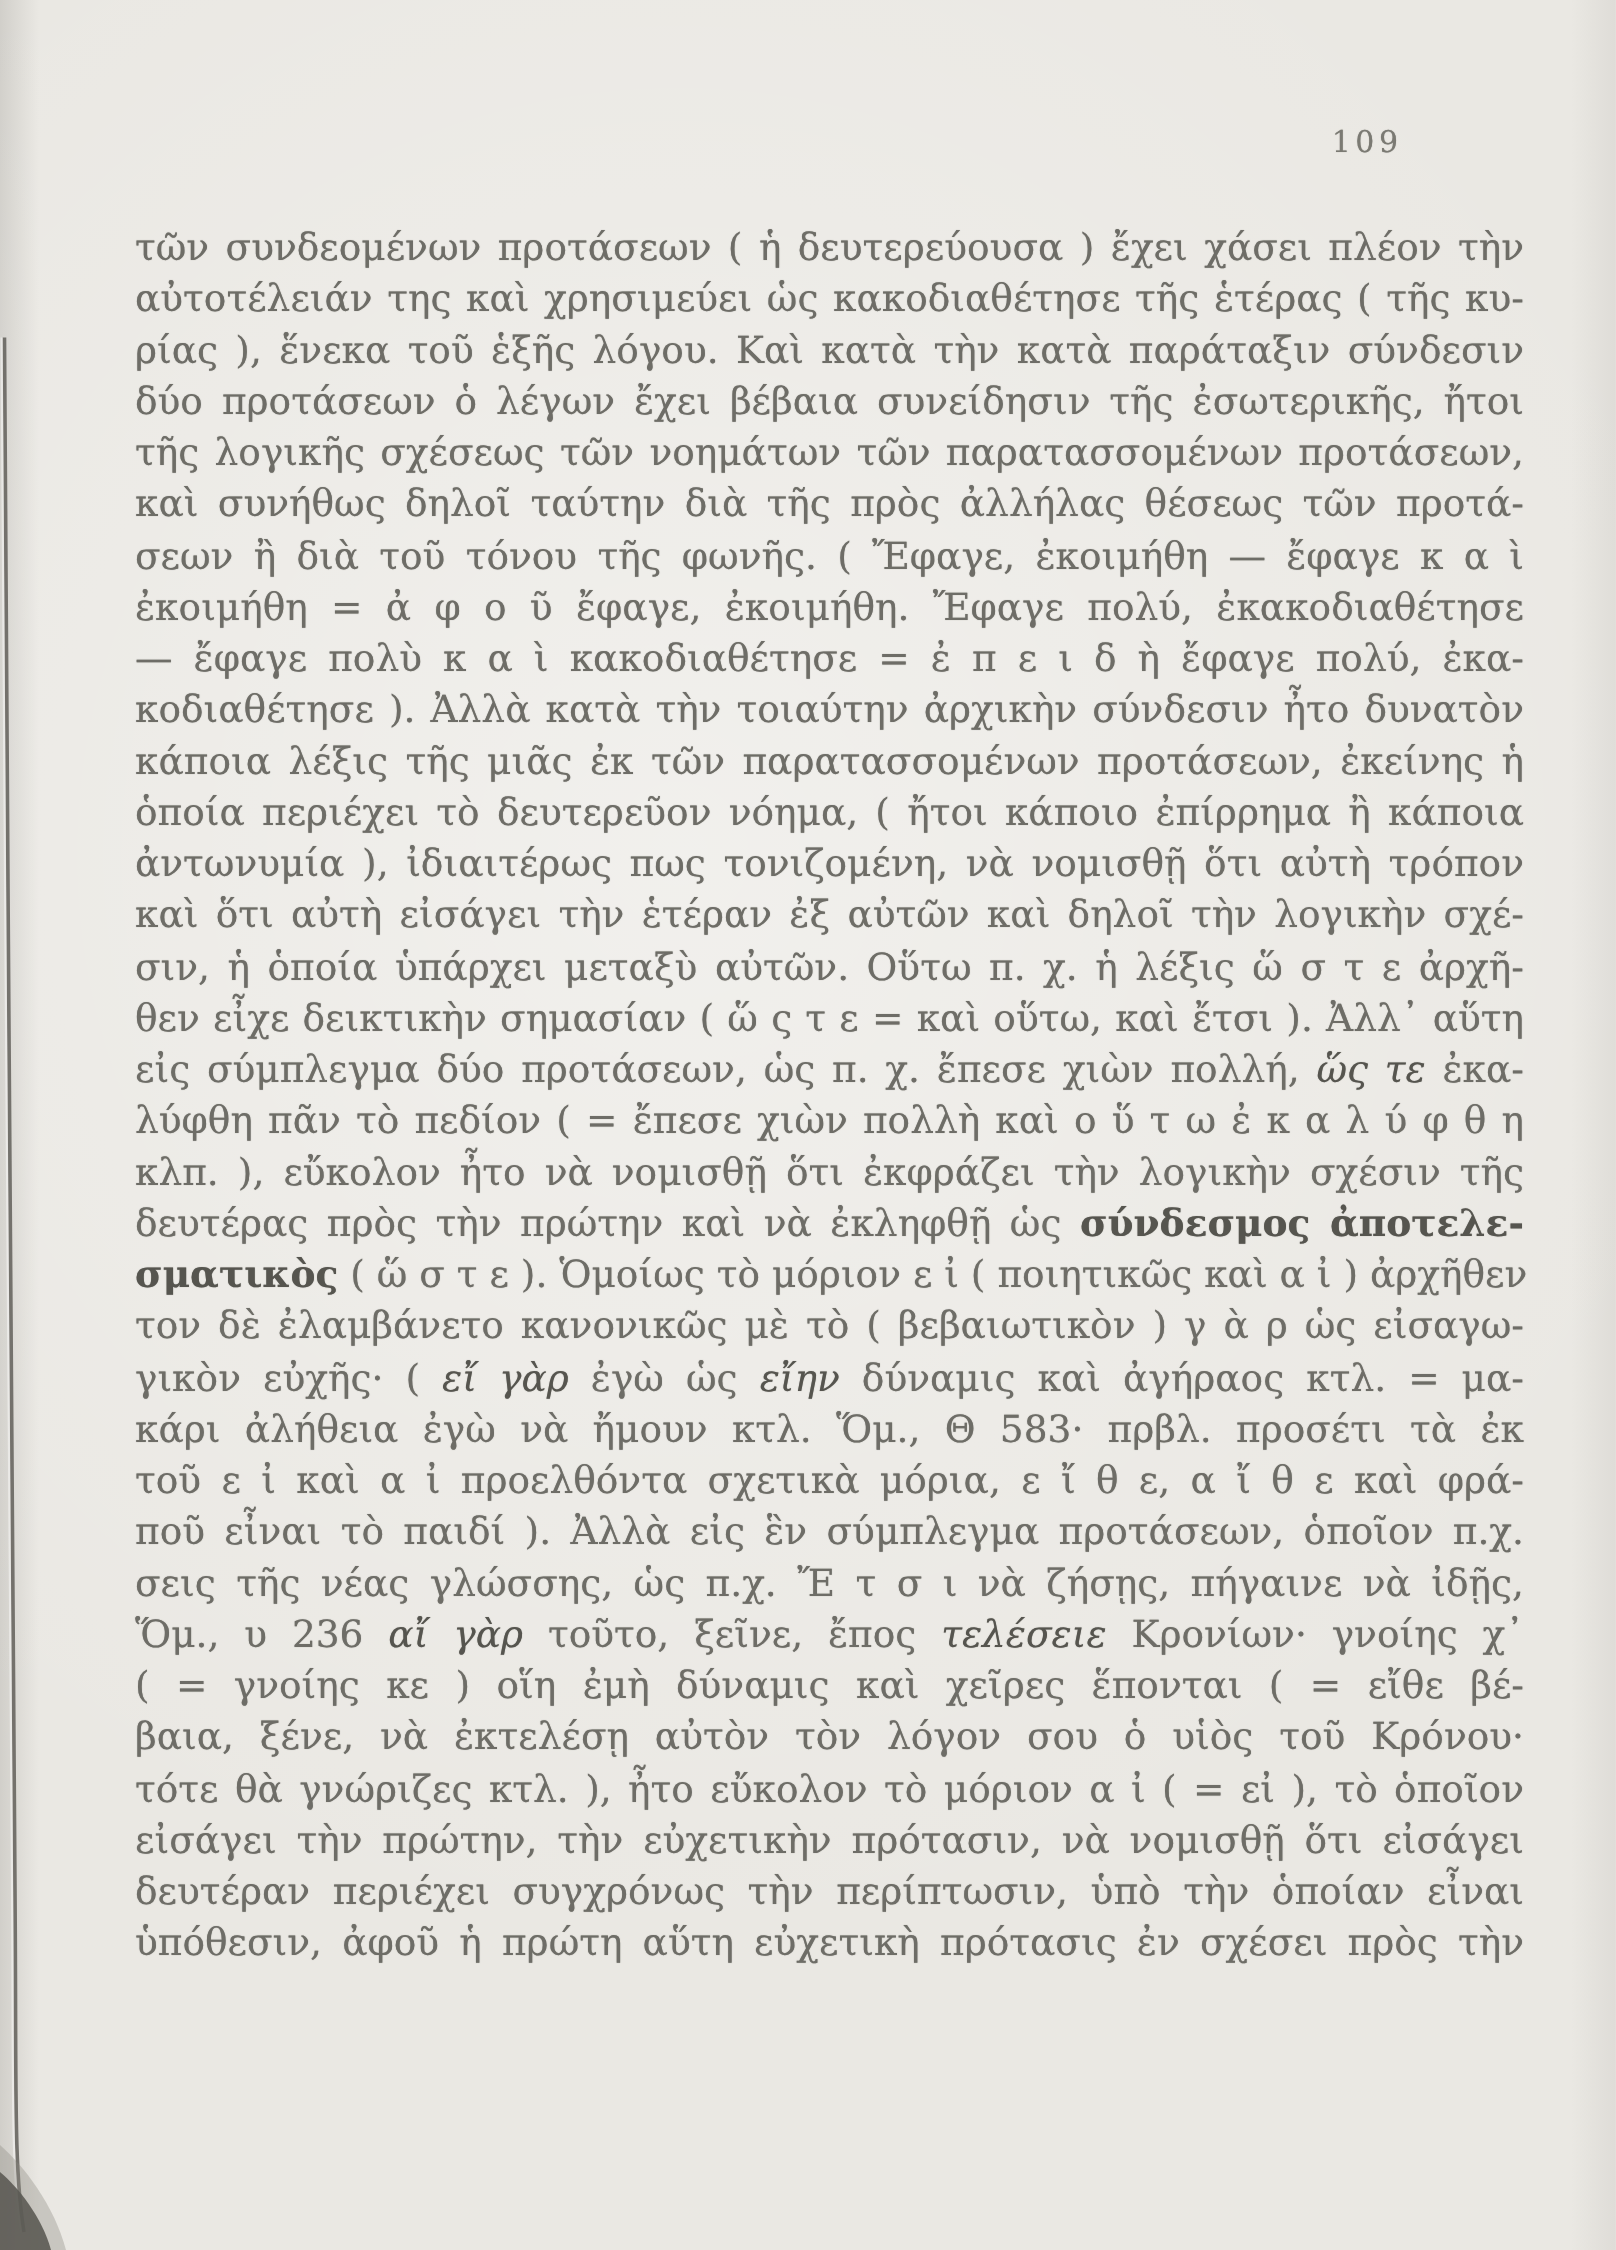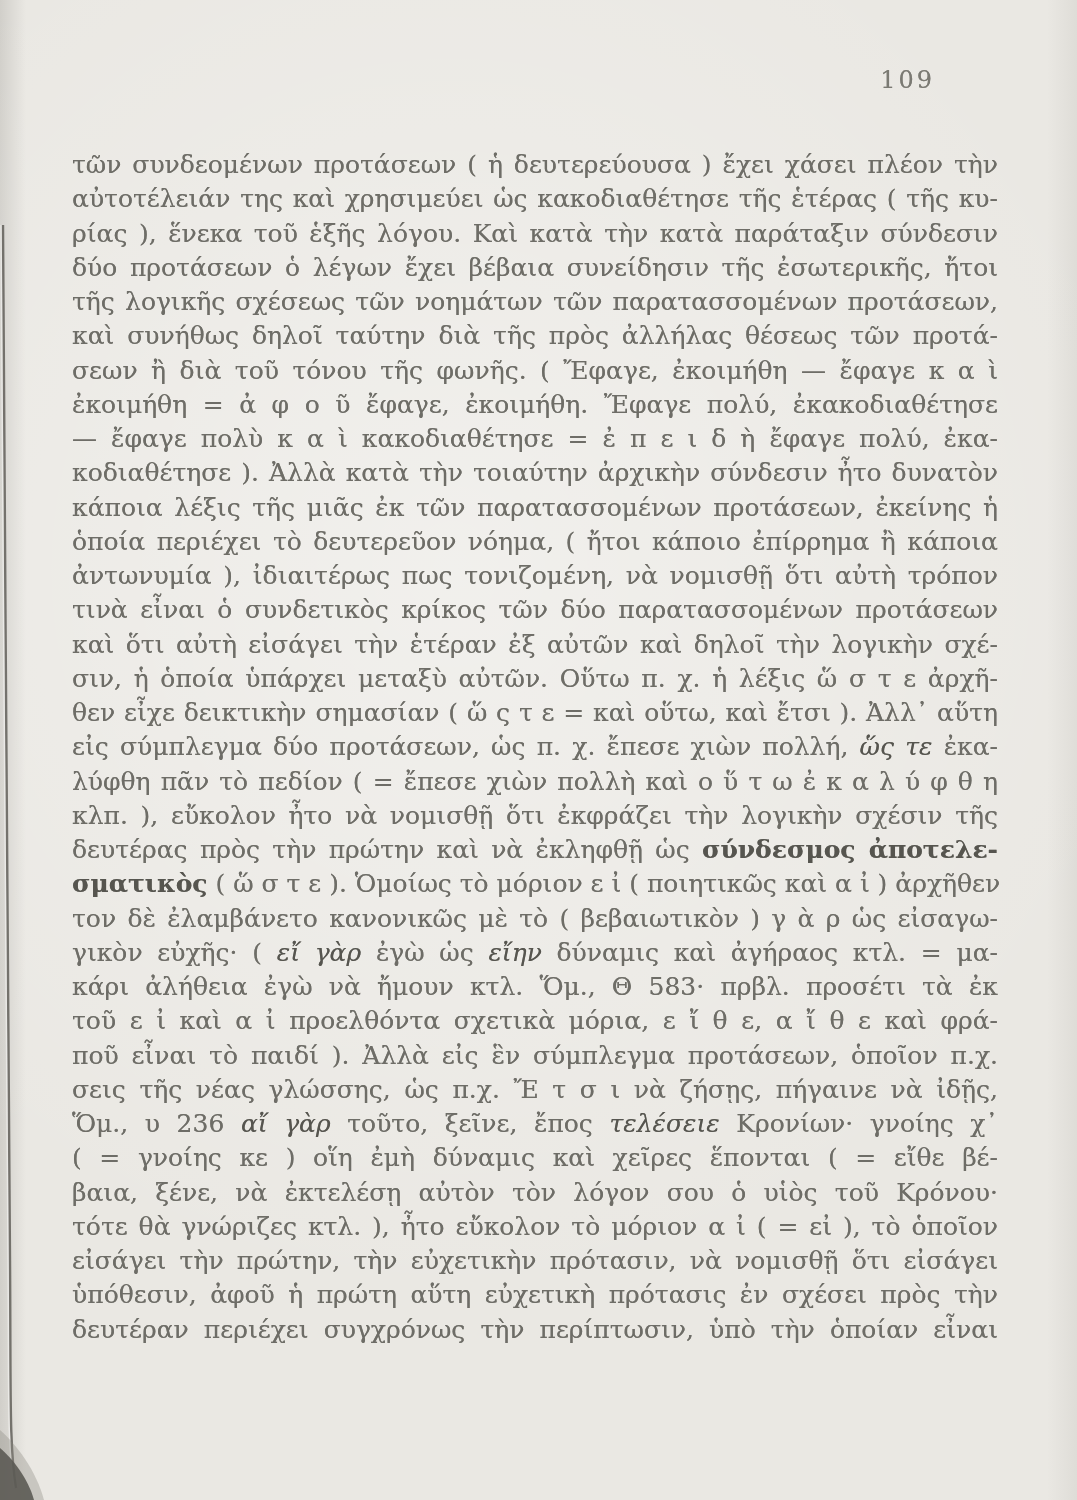--- a/index.html
+++ b/index.html
@@ -12,26 +12,26 @@
     position:relative;width:1077px;height:1500px;overflow:hidden;
     background:
       radial-gradient(ellipse 120% 90% at 42% 38%, rgba(255,255,255,0.35) 0%, rgba(255,255,255,0.0) 55%),
       linear-gradient(to right, rgba(120,118,112,0.22) 0px, rgba(120,118,112,0.0) 26px),
       linear-gradient(to left, rgba(120,118,112,0.10) 0px, rgba(120,118,112,0.0) 30px),
       var(--paper,#eae8e3);
     color:var(--ink,#6e6d67);
   }
   .edge-svg{position:absolute;left:0;top:0;pointer-events:none;}
   .pageno{
-    position:absolute;top:66px;right:142px;
-    font-size:24px;letter-spacing:3px;color:var(--ink_light,#7b7a73);
+    position:absolute;top:82px;right:142px;
+    font-size:20px;letter-spacing:3px;color:var(--ink_light,#7b7a73);
     text-shadow:0 0 0.6px rgba(123,122,115,0.7);
   }
   .textblock{
-    position:absolute;left:72px;top:148px;width:926px;
+    position:absolute;left:90px;top:148px;width:926px;
   }
   .line{
     font-size:25px;line-height:34.25px;height:34.25px;
     text-align:justify;text-align-last:justify;
     white-space:nowrap;
     text-shadow:0 0 0.6px rgba(110,109,103,0.75);
   }
   .r-n{}
   .r-i{}
   .r-b{font-weight:bold;color:var(--ink_bold,#5a5953);}
@@ -58,36 +58,35 @@
       <div class="line"><span class="r-n">δύο προτάσεων ὁ λέγων ἔχει βέβαια συνείδησιν τῆς ἐσωτερικῆς, ἤτοι</span></div>
       <div class="line"><span class="r-n">τῆς λογικῆς σχέσεως τῶν νοημάτων τῶν παρατασσομένων προτάσεων,</span></div>
       <div class="line"><span class="r-n">καὶ συνήθως δηλοῖ ταύτην διὰ τῆς πρὸς ἀλλήλας θέσεως τῶν προτά-</span></div>
       <div class="line"><span class="r-n">σεων ἢ διὰ τοῦ τόνου τῆς φωνῆς. ( Ἔφαγε, ἐκοιμήθη — ἔφαγε κ α ὶ</span></div>
       <div class="line"><span class="r-n">ἐκοιμήθη = ἀ φ ο ῦ ἔφαγε, ἐκοιμήθη. Ἔφαγε πολύ, ἐκακοδιαθέτησε</span></div>
       <div class="line"><span class="r-n">— ἔφαγε πολὺ κ α ὶ κακοδιαθέτησε = ἐ π ε ι δ ὴ ἔφαγε πολύ, ἐκα-</span></div>
       <div class="line"><span class="r-n">κοδιαθέτησε ). Ἀλλὰ κατὰ τὴν τοιαύτην ἀρχικὴν σύνδεσιν ἦτο δυνατὸν</span></div>
       <div class="line"><span class="r-n">κάποια λέξις τῆς μιᾶς ἐκ τῶν παρατασσομένων προτάσεων, ἐκείνης ἡ</span></div>
       <div class="line"><span class="r-n">ὁποία περιέχει τὸ δευτερεῦον νόημα, ( ἤτοι κάποιο ἐπίρρημα ἢ κάποια</span></div>
       <div class="line"><span class="r-n">ἀντωνυμία ), ἰδιαιτέρως πως τονιζομένη, νὰ νομισθῇ ὅτι αὐτὴ τρόπον</span></div>
-      <div class="line"><span class="r-n">τινὰ εἶναι ὁ συνδετικὸς κρίκος τῶν δύο παρατασσομένων προτάσεων</span></div>
       <div class="line"><span class="r-n">καὶ ὅτι αὐτὴ εἰσάγει τὴν ἑτέραν ἐξ αὐτῶν καὶ δηλοῖ τὴν λογικὴν σχέ-</span></div>
       <div class="line"><span class="r-n">σιν, ἡ ὁποία ὑπάρχει μεταξὺ αὐτῶν. Οὕτω π. χ. ἡ λέξις ὥ σ τ ε ἀρχῆ-</span></div>
       <div class="line"><span class="r-n">θεν εἶχε δεικτικὴν σημασίαν ( ὥ ς τ ε = καὶ οὕτω, καὶ ἔτσι ). Ἀλλ᾽ αὕτη</span></div>
       <div class="line"><span class="r-n">εἰς σύμπλεγμα δύο προτάσεων, ὡς π. χ. </span><span class="r-i">ἔπεσε χιὼν πολλή, </span><span class="r-bi">ὥς τε</span><span class="r-i"> ἐκα-</span></div>
       <div class="line"><span class="r-i">λύφθη πᾶν τὸ πεδίον </span><span class="r-n">( = ἔπεσε χιὼν πολλὴ καὶ ο ὕ τ ω ἐ κ α λ ύ φ θ η</span></div>
       <div class="line"><span class="r-n">κλπ. ), εὔκολον ἦτο νὰ νομισθῇ ὅτι ἐκφράζει τὴν λογικὴν σχέσιν τῆς</span></div>
       <div class="line"><span class="r-n">δευτέρας πρὸς τὴν πρώτην καὶ νὰ ἐκληφθῇ ὡς </span><span class="r-b">σύνδεσμος ἀποτελε-</span></div>
       <div class="line"><span class="r-b">σματικὸς</span><span class="r-n"> ( ὥ σ τ ε ). Ὁμοίως τὸ μόριον ε ἰ ( ποιητικῶς καὶ α ἰ ) ἀρχῆθεν</span></div>
       <div class="line"><span class="r-n">τον δὲ ἐλαμβάνετο κανονικῶς μὲ τὸ ( βεβαιωτικὸν ) γ ὰ ρ ὡς εἰσαγω-</span></div>
       <div class="line"><span class="r-n">γικὸν εὐχῆς· ( </span><span class="r-bi">εἴ γὰρ</span><span class="r-i"> ἐγὼ ὡς </span><span class="r-bi">εἴην</span><span class="r-i"> δύναμις καὶ ἀγήραος</span><span class="r-n"> κτλ. = μα-</span></div>
       <div class="line"><span class="r-n">κάρι ἀλήθεια ἐγὼ νὰ ἤμουν κτλ. Ὅμ., Θ 583· πρβλ. προσέτι τὰ ἐκ</span></div>
       <div class="line"><span class="r-n">τοῦ ε ἰ καὶ α ἰ προελθόντα σχετικὰ μόρια, ε ἴ θ ε, α ἴ θ ε καὶ φρά-</span></div>
       <div class="line"><span class="r-n">ποῦ εἶναι τὸ παιδί ). Ἀλλὰ εἰς ἓν σύμπλεγμα προτάσεων, ὁποῖον π.χ.</span></div>
       <div class="line"><span class="r-n">σεις τῆς νέας γλώσσης, ὡς π.χ. Ἔ τ σ ι νὰ ζήσῃς, πήγαινε νὰ ἰδῇς,</span></div>
       <div class="line"><span class="r-n">Ὅμ., υ 236 </span><span class="r-bi">αἴ γὰρ</span><span class="r-i"> τοῦτο, ξεῖνε, ἔπος </span><span class="r-bi">τελέσειε</span><span class="r-i"> Κρονίων· γνοίης χ᾽</span></div>
       <div class="line"><span class="r-n">( = </span><span class="r-i">γνοίης κε</span><span class="r-n"> ) </span><span class="r-i">οἵη ἐμὴ δύναμις καὶ χεῖρες ἕπονται</span><span class="r-n"> ( = εἴθε βέ-</span></div>
       <div class="line"><span class="r-n">βαια, ξένε, νὰ ἐκτελέσῃ αὐτὸν τὸν λόγον σου ὁ υἱὸς τοῦ Κρόνου·</span></div>
       <div class="line"><span class="r-n">τότε θὰ γνώριζες κτλ. ), ἦτο εὔκολον τὸ μόριον α ἰ ( = εἰ ), τὸ ὁποῖον</span></div>
       <div class="line"><span class="r-n">εἰσάγει τὴν πρώτην, τὴν εὐχετικὴν πρότασιν, νὰ νομισθῇ ὅτι εἰσάγει</span></div>
+      <div class="line"><span class="r-n">δευτέραν περιέχει συγχρόνως τὴν περίπτωσιν, ὑπὸ τὴν ὁποίαν εἶναι</span></div>
       <div class="line"><span class="r-n">ὑπόθεσιν, ἀφοῦ ἡ πρώτη αὕτη εὐχετικὴ πρότασις ἐν σχέσει πρὸς τὴν</span></div>
-      <div class="line"><span class="r-n">δευτέραν περιέχει συγχρόνως τὴν περίπτωσιν, ὑπὸ τὴν ὁποίαν εἶναι</span></div>
     </div>
 </div>
 
 </body></html>

